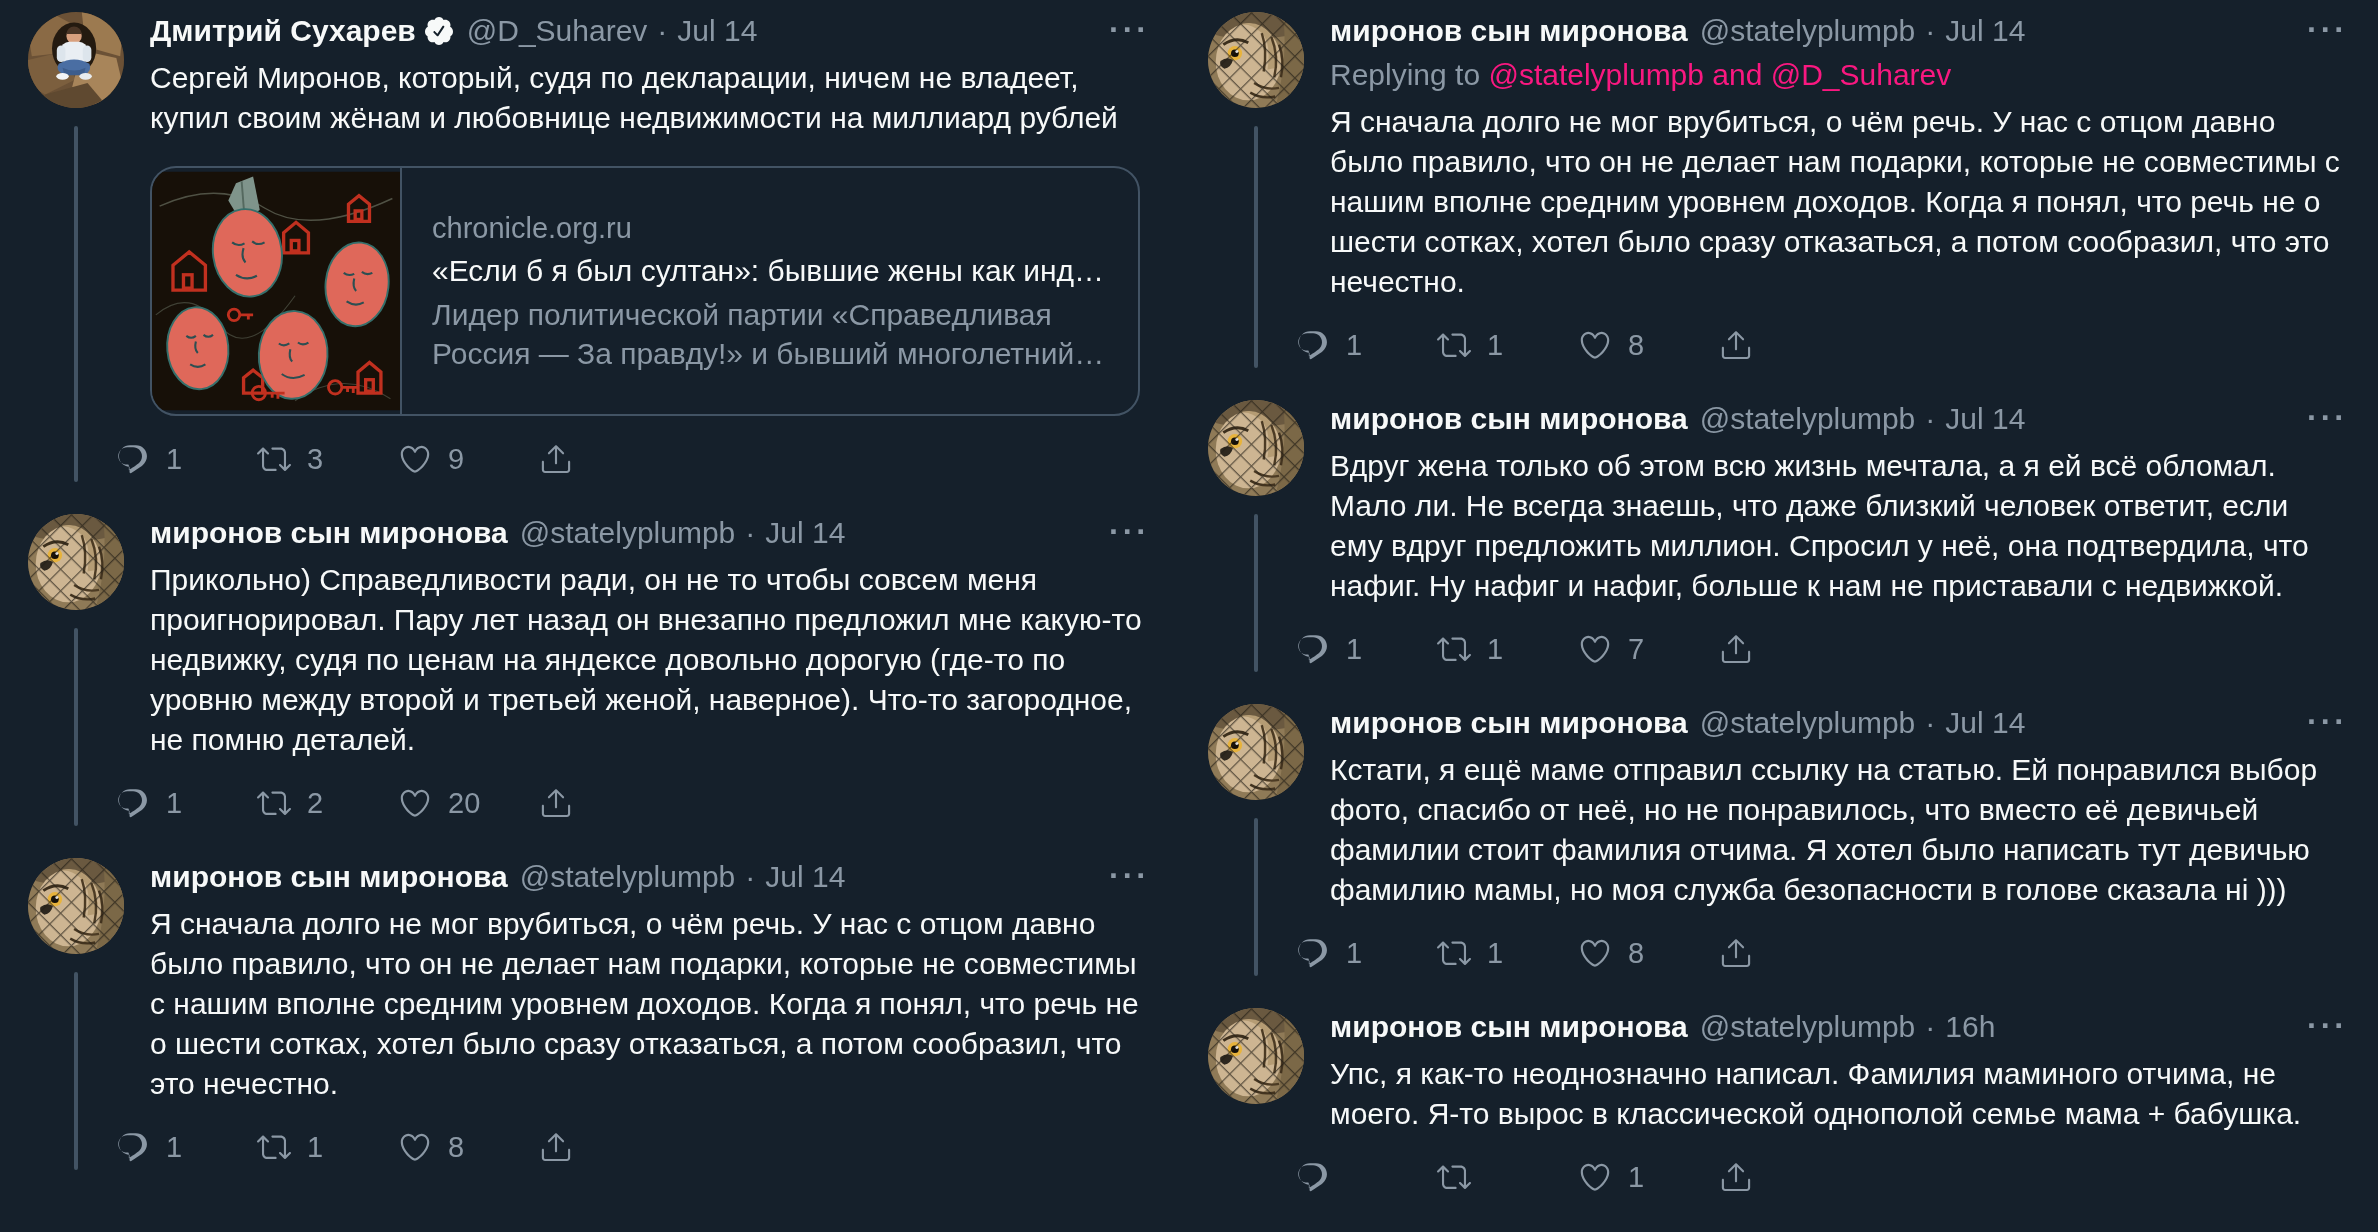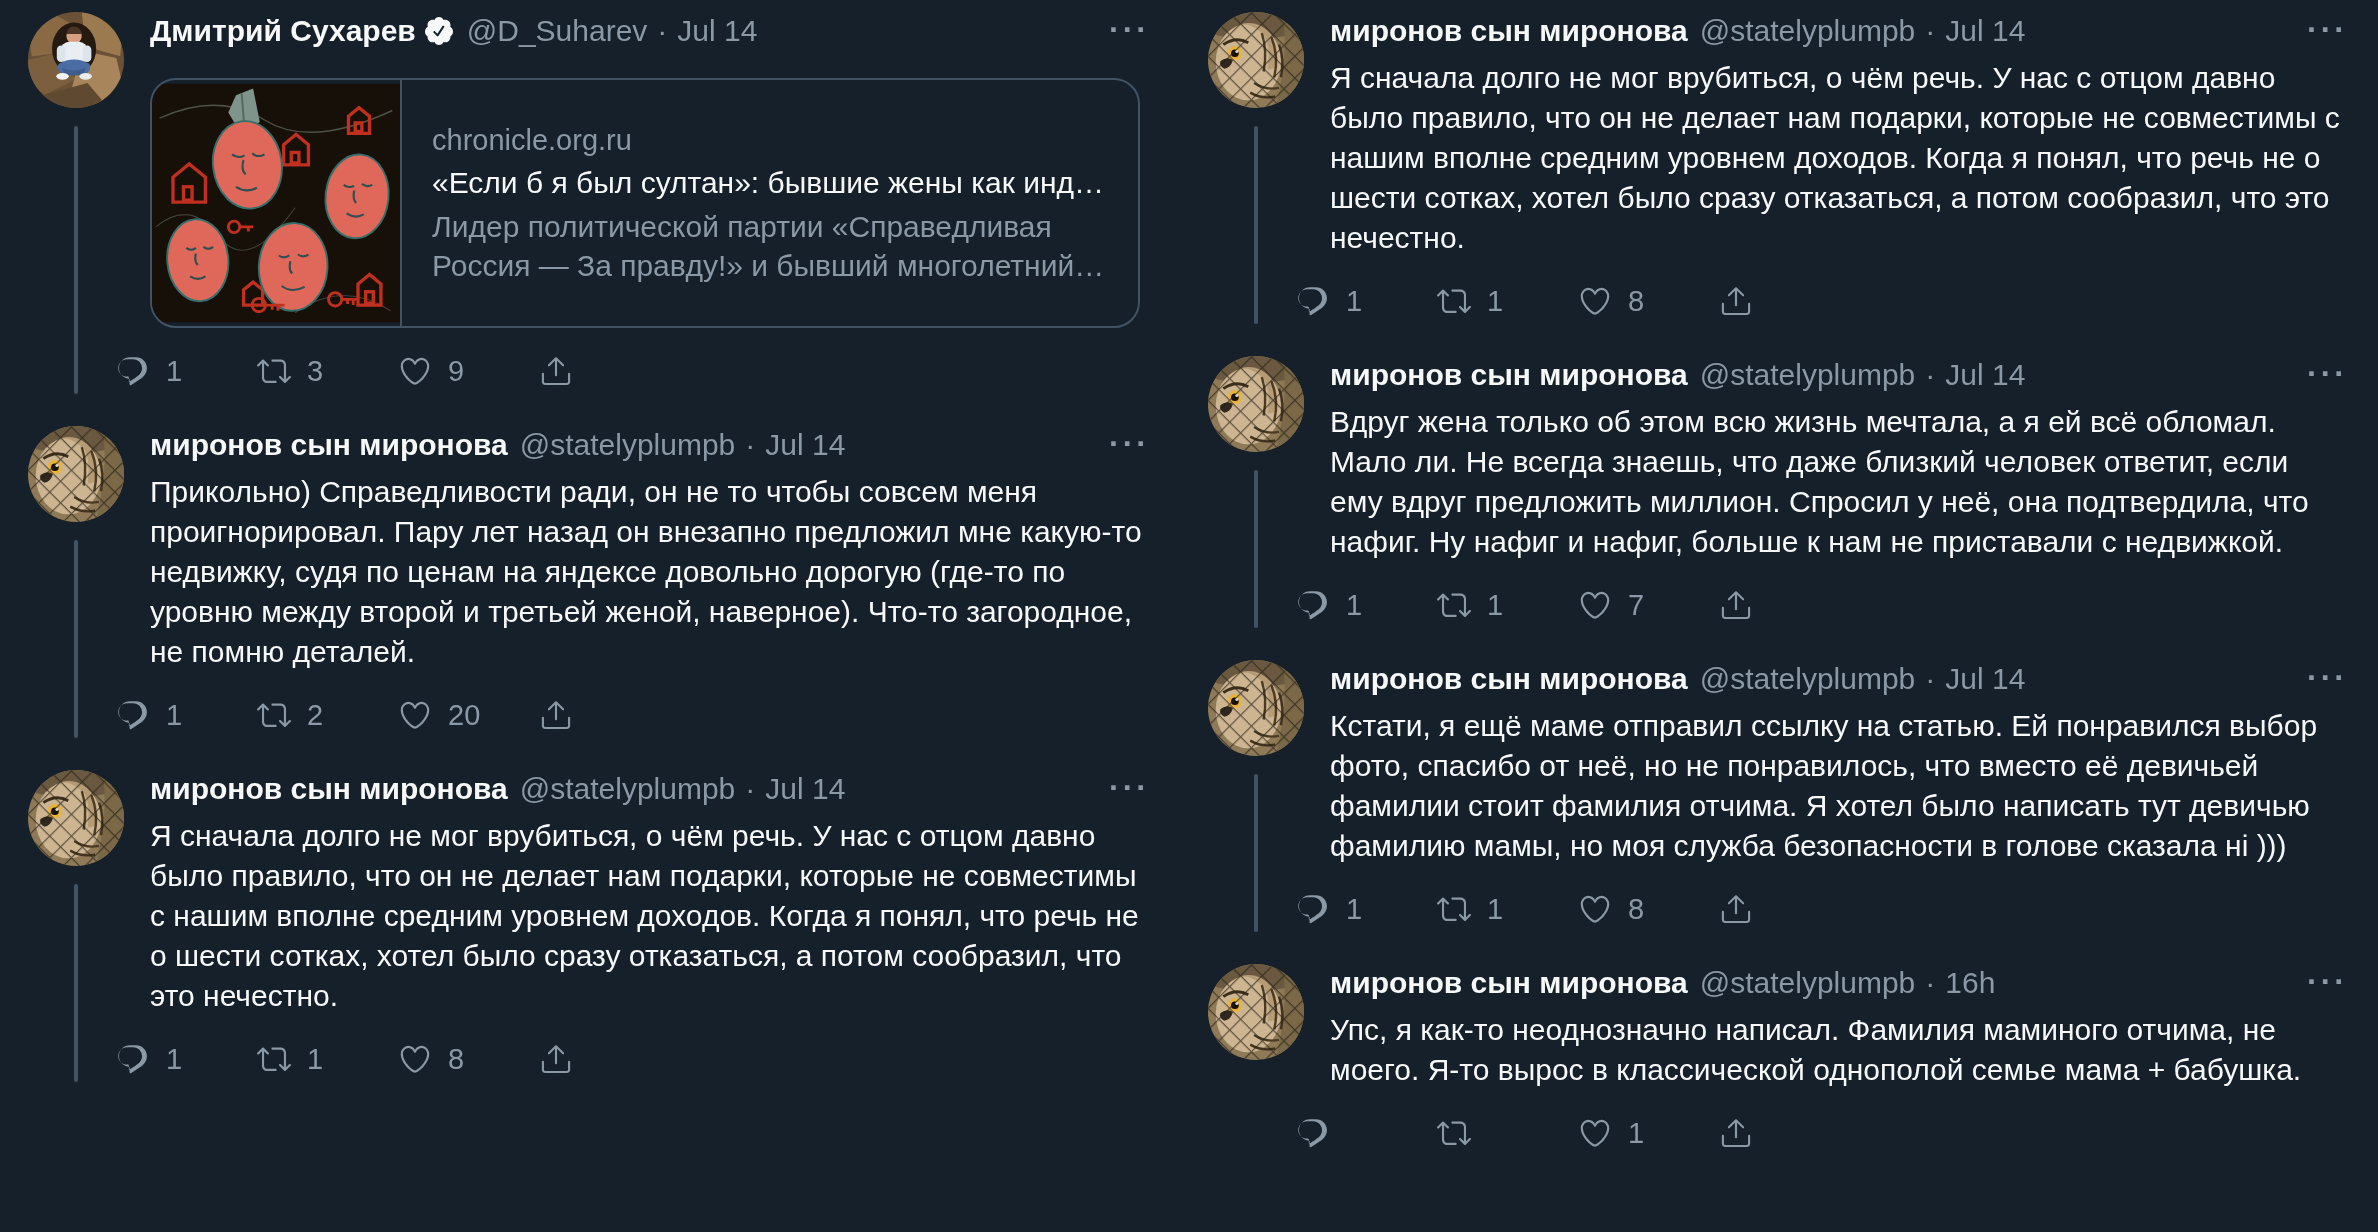--- a/index.html
+++ b/index.html
@@ -175,20 +175,21 @@
         <span class="name">Дмитрий Сухарев</span>
         <span class="badge show"><svg fill="#f7f9f9">
                 <use href="#ic-verified"></use>
               </svg></span>
         <span class="handle">@D_Suharev</span>
         <span class="sep">·</span>
         <span class="time">Jul 14</span>
         <span class="more">···</span>
       </div>
 
+      <div class="text">Сергей Миронов, который, судя по декларации, ничем не владеет, купил своим жёнам и любовнице недвижимости на миллиард рублей</div>
       <a class="card show">
         <div class="card-img">
               <svg preserveAspectRatio="xMidYMid slice">
                 <use href="#card-art"></use>
               </svg>
             </div>
         <div class="card-body">
           <div class="card-domain">chronicle.org.ru</div>
           <div class="card-title">«Если б я был султан»: бывшие жены как инди…</div>
           <div class="card-desc">Лидер политической партии «Справедливая Россия — За правду!» и бывший многолетний …</div>
@@ -330,20 +331,21 @@
     </div>
     <div class="content">
       <div class="tweet-header">
         <span class="name">миронов сын миронова</span>
 
         <span class="handle">@statelyplumpb</span>
         <span class="sep">·</span>
         <span class="time">Jul 14</span>
         <span class="more">···</span>
       </div>
+      <div class="replying show"><span>Replying to</span> <a class="mention">@statelyplumpb</a> <a class="mention">and</a> <a class="mention">@D_Suharev</a></div>
       <div class="text">Я сначала долго не мог врубиться, о чём речь. У нас с отцом давно было правило, что он не делает нам подарки, которые не совместимы с нашим вполне средним уровнем доходов. Когда я понял, что речь не о шести сотках, хотел было сразу отказаться, а потом сообразил, что это нечестно.</div>
 
       <div class="actions">
         <div class="action">
           <svg fill="#8b98a5">
                 <use href="#ic-reply"></use>
               </svg>
               <span class="count">1</span>
         </div>
         <div class="action">

